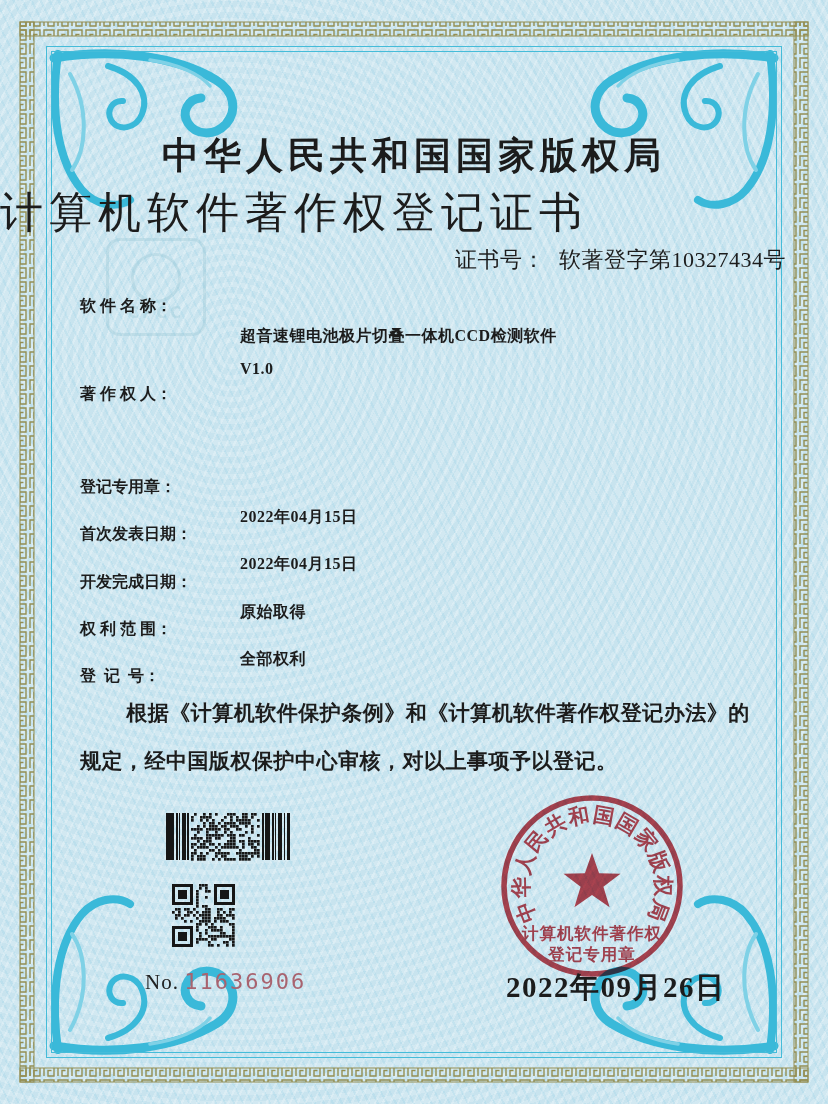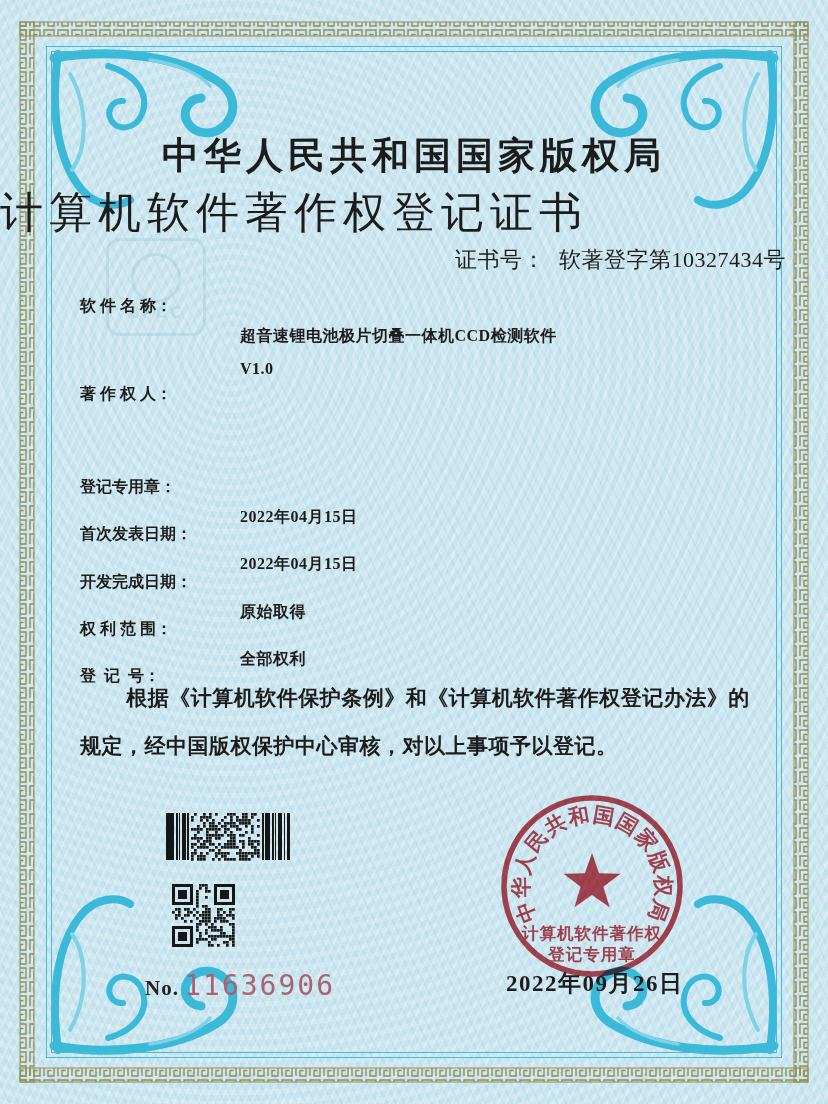--- a/index.html
+++ b/index.html
@@ -30,33 +30,33 @@
   .cert-title{position:absolute;top:184px;left:0;width:100%;text-align:left;
     font-size:43px;font-weight:400;letter-spacing:6px;margin:0;}
   .certno{position:absolute;left:455px;top:245px;font-size:22px;font-weight:400;letter-spacing:.5px;}
   .certno .gap{display:inline-block;width:14px;}
 
   .row{position:absolute;left:80px;width:690px;font-size:16px;font-weight:700;line-height:33px;}
   .row .lbl{display:inline-block;width:160px;vertical-align:top;white-space:pre;}
   .row .val{display:inline-block;vertical-align:top;letter-spacing:.5px;margin-top:30px;}
   .row .vline{display:block;}
 
-  .statement{position:absolute;left:80px;top:674px;width:682px;margin:0;
+  .statement{position:absolute;left:80px;top:689px;width:682px;margin:0;
     font-size:21px;font-weight:700;line-height:48px;text-indent:2.2em;letter-spacing:.5px;}
 
   #barcode{position:absolute;left:166px;top:813px;}
   #qrcode{position:absolute;left:172px;top:884px;}
 
   .serial{position:absolute;left:145px;top:969px;font-size:21px;}
-  .serial .no{color:#222;font-weight:700;letter-spacing:1px;}
+  .serial .no{color:#222;font-weight:400;letter-spacing:1px;}
   .serial .digits{color:#a8636f;font-family:"DejaVu Sans Mono","Liberation Mono",monospace;
-    font-size:28px;letter-spacing:2px;}
+    font-size:22px;letter-spacing:2px;}
 
   .seal{position:absolute;left:492px;top:786px;opacity:.92;mix-blend-mode:multiply;}
-  .issue-date{position:absolute;left:506px;top:968px;font-size:23px;font-weight:700;letter-spacing:1.5px;}
+  .issue-date{position:absolute;left:506px;top:968px;font-size:29px;font-weight:700;letter-spacing:1.5px;}
 </style>
 </head>
 <body>
 
 <div class="cert">
 
   <svg class="frame" width="828" height="1104" viewBox="0 0 828 1104">
     <defs>
       <pattern id="greek" width="14" height="14" patternUnits="userSpaceOnUse">
         <path d="M2,12 V2 H12 V12 H6 V6.5 H9.5" fill="none" stroke="#938e52" stroke-width="1.4"></path>

